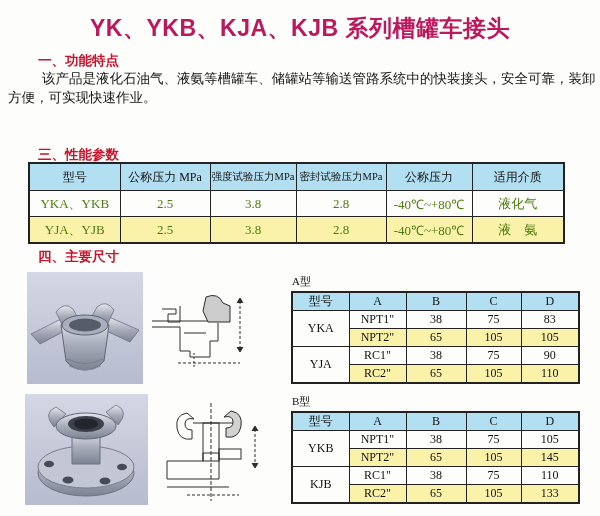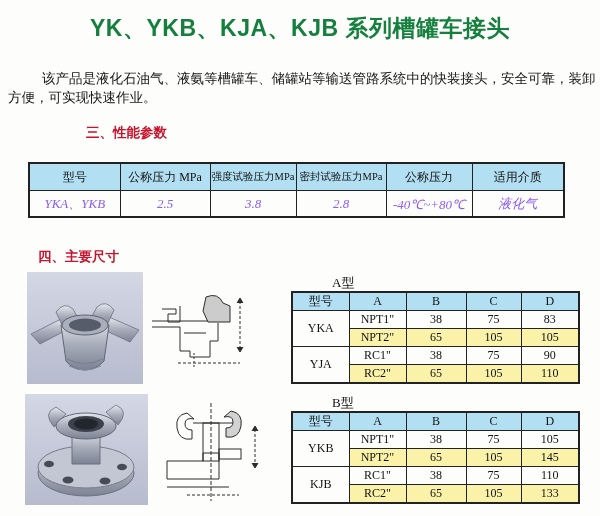--- a/index.html
+++ b/index.html
@@ -4,21 +4,21 @@
 <style>
   html,body { margin:0; padding:0; }
   .page {
     position:relative; width:600px; height:516px;
     background:#fdfdfc; overflow:hidden;
     font-family:"Liberation Sans", sans-serif; color:#1a1a1a;
   }
   .title {
     position:absolute; top:13px; left:0; width:100%;
     text-align:center; font-size:23px; font-weight:bold;
-    color:#15803d; letter-spacing:0.5px; white-space:nowrap;
+    color:#be185d; letter-spacing:0.5px; white-space:nowrap;
   }
   .red-head {
     position:absolute; left:38px; color:#c9122b; font-weight:bold;
     font-size:13.5px; white-space:nowrap;
   }
   .bodyline {
     position:absolute; font-size:13.5px; color:#141414; white-space:nowrap;
     font-weight:500;
   }
   .materials { position:absolute; top:122px; left:42px; font-size:13.5px; white-space:nowrap; }
@@ -27,54 +27,55 @@
   table { border-collapse:collapse; table-layout:fixed; }
 
   
   .perf {
     position:absolute; left:28px; top:162px; width:535px;
     border:2px solid #222; font-family:"Liberation Serif", serif;
   }
   .perf th, .perf td { border:1px solid #222; text-align:center; padding:0; overflow:hidden; }
   .perf th { height:26px; background:#b2dff2; font-size:12px; font-weight:normal; color:#111; }
   .perf th.small { font-size:10.5px; }
-  .perf td { height:25px; font-size:13px; color:#8b5cf6;font-style:italic; }
+  .perf td { height:25px; font-size:13px; color:#4d7c0f; }
   .yellow { background:#f9f2a8; }
 
   
   .dim {
     position:absolute; width:287px; border:2px solid #222;
     font-family:"Liberation Serif", serif;
   }
   .dim th, .dim td { border:1px solid #222; text-align:center; padding:0; overflow:hidden; color:#111; }
   .dim th { height:15px; background:#b2dff2; font-size:12px; font-weight:normal; }
   .dim td { height:17px; font-size:12px; }
   #table-a { left:291px; top:291px; }
   #table-b { left:291px; top:411px; }
   .type-label {
     position:absolute; left:292px; font-family:"Liberation Serif", serif;
-    font-size:13px; color:#111; white-space:nowrap;margin-left:40px;
+    font-size:11px; color:#111; white-space:nowrap;
   }
 
   .photo { position:absolute; }
   .photo svg, .drawing svg { display:block; }
   .drawing { position:absolute; }
 </style>
 </head>
 <body>
 
 <div class="page">
 
   <div class="title">YK、YKB、KJA、KJB 系列槽罐车接头</div>
 
+  <div class="red-head" style="top:52px;">一、功能特点</div>
   <div class="bodyline" style="top:89px; left:8px;">方便，可实现快速作业。</div>
   <div class="bodyline" style="top:70px; left:42px;">该产品是液化石油气、液氨等槽罐车、储罐站等输送管路系统中的快装接头，安全可靠，装卸</div>
 
 
-  <div class="red-head" style="top:124px;margin-left:48px;">三、性能参数</div>
+  <div class="red-head" style="top:146px;">三、性能参数</div>
 
   <table class="perf">
     <colgroup>
       <col style="width:91px">
         <col style="width:90px">
         <col style="width:86px">
       <col style="width:90px">
         <col style="width:86px">
         <col style="width:92px">
     </colgroup>
@@ -89,20 +90,28 @@
       </tr>
     </thead>
     <tbody>
       <tr>
         <td>YKA、YKB</td>
         <td>2.5</td>
         <td>3.8</td>
         <td>2.8</td>
         <td>-40℃~+80℃</td>
         <td>液化气</td>
+      </tr>
+      <tr class="yellow">
+        <td>YJA、YJB</td>
+        <td>2.5</td>
+        <td>3.8</td>
+        <td>2.8</td>
+        <td>-40℃~+80℃</td>
+        <td>液　氨</td>
       </tr>
     </tbody>
   </table>
 
   <div class="red-head" style="top:248px;">四、主要尺寸</div>
 
   <div class="photo" style="left:27px; top:272px;">
     <svg width="116" height="112" viewBox="0 0 116 112">
       <defs>
         <linearGradient id="pbg" x1="0" y1="0" x2="0" y2="1">

